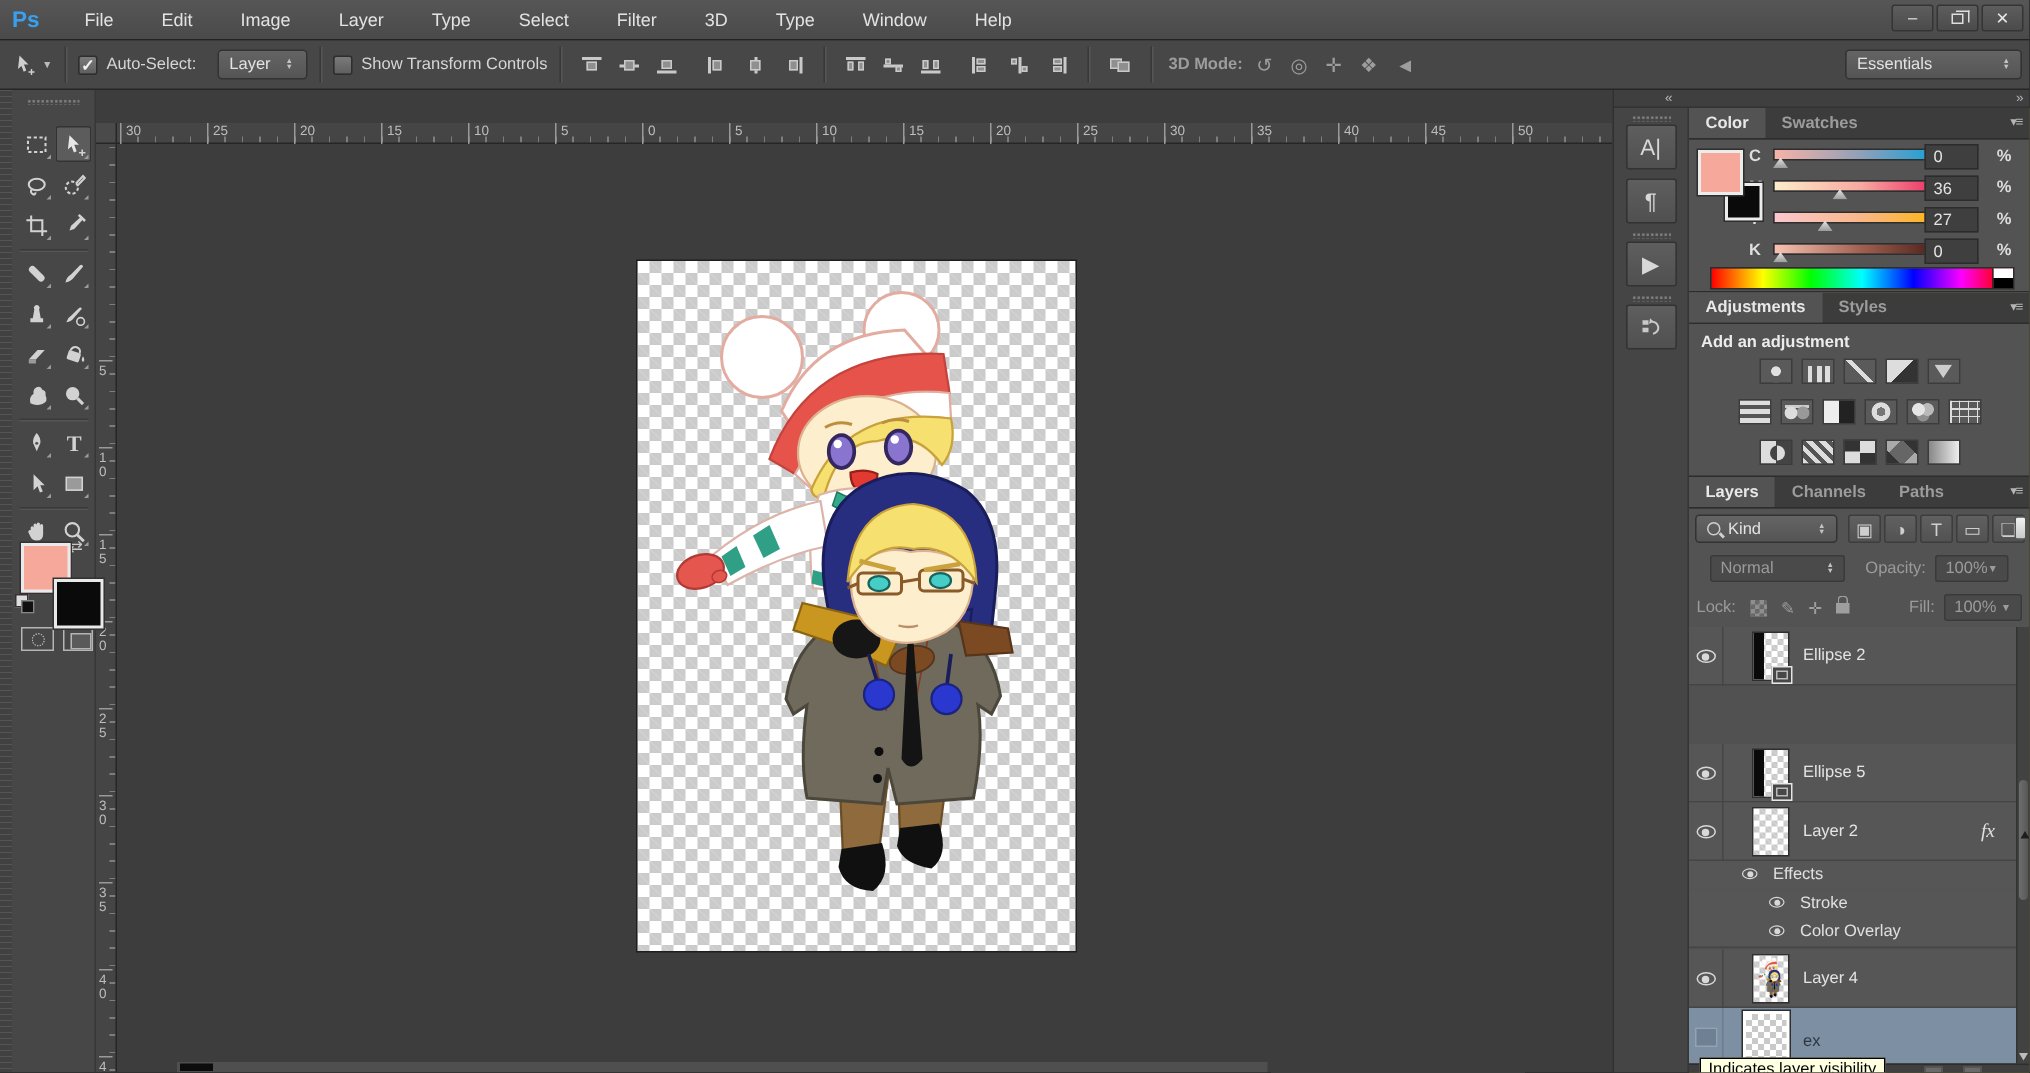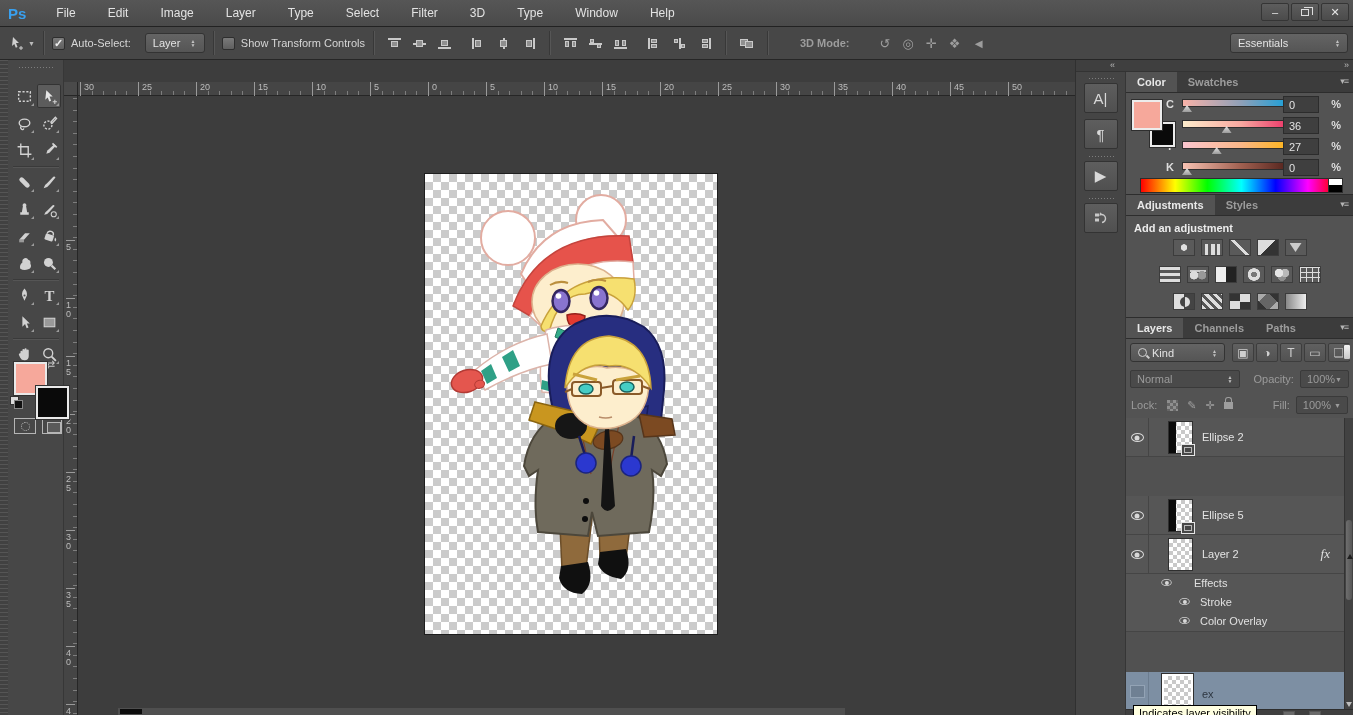--- a/index.html
+++ b/index.html
@@ -318,21 +318,21 @@
         <i class="bar"></i>
         <i class="bx"></i>
         <i class="bx2"></i>
       </span>
     <div class="vsep"></div>
     <span class="alico aa">
         <i class="bx"></i>
         <i class="bx2"></i>
       </span>
     <div class="vsep"></div>
-    <span class="oblabel" style="color:#9d9d9d;font-weight:bold;margin:0 24px;">3D Mode:</span>
+    <span class="oblabel" style="color:#9d9d9d;font-weight:bold;margin:0 3px;">3D Mode:</span>
     <span class="glyphico">↺</span>
     <span class="glyphico">◎</span>
     <span class="glyphico">✛</span>
     <span class="glyphico">❖</span>
     <span class="glyphico">◄</span>
     <div class="dd workspace-dd">
       <span style="flex:1">Essentials</span>
       <span class="ud">
           <span>▲</span>
           <span>▼</span>
@@ -630,21 +630,21 @@
                 <span>▼</span>
               </span>
           </div>
           <span class="fico" style="position:absolute;left:106px;top:3px;">▣</span>
           <span class="fico" style="position:absolute;left:130px;top:3px;">◑</span>
           <span class="fico" style="position:absolute;left:154px;top:3px;">T</span>
           <span class="fico" style="position:absolute;left:178px;top:3px;">▭</span>
           <span class="fico" style="position:absolute;left:202px;top:3px;">❏</span>
           <span class="ftoggle"></span>
         </div>
-        <div class="lrowbar" style="top:50px;height:22px;padding:0 4px;text-align:center;">
+        <div class="lrowbar" style="top:50px;height:22px;padding:0 14px;text-align:center;">
           <div class="disbox" style="width:118px;justify-content:space-between;">
             <span>Normal</span>
             <span class="ud">
                 <span>▲</span>
                 <span>▼</span>
               </span>
           </div>
           <span class="dislabel" style="margin-left:14px;">Opacity:</span>
           <div class="disbox" style="width:52px;margin-left:6px;justify-content:space-between;">
             <span>100%</span>
@@ -686,29 +686,40 @@
           <div class="lrow" style="top:117px">
             <div class="eyecell">
                 <span class="eye"></span>
               </div>
             <div class="thumb"></div>
             <span class="lname">Layer 2</span>
             <span class="fxbadge">fx</span>
           </div>
           <div class="erow" style="top:156px">
             <span class="eye" style="position:absolute;left:34px;top:4px;"></span>
-            <span class="ename" style="left:68px;">Effects</span>
+            <span class="ename" style="left:56px;">Effects</span>
           </div>
           <div class="erow" style="top:194px;border-bottom:1px solid #454545;height:20px;">
             <span class="eye" style="position:absolute;left:52px;top:4px;"></span>
             <span class="ename" style="left:74px;">Color Overlay</span>
           </div>
           <div class="erow" style="top:175px">
             <span class="eye" style="position:absolute;left:52px;top:4px;"></span>
             <span class="ename" style="left:74px;">Stroke</span>
+          </div>
+          <div class="lrow" style="top:215px">
+            <div class="eyecell">
+                <span class="eye"></span>
+              </div>
+            <div class="thumb">
+                <svg viewBox="0 0 292 460">
+                  <use href="#art"></use>
+                </svg>
+              </div>
+            <span class="lname">Layer 4</span>
           </div>
           <div class="lrow sel" style="top:254px;height:43px;">
             <div class="eyecell" style="border-right:1px solid #6c7d90;">
                 <span class="eyewell"></span>
               </div>
             <div class="thumb sel" style="left:38px;width:27px;height:35px;">
                 <svg viewBox="40 230 200 230">
                   <use href="#art"></use>
                 </svg>
               </div>

